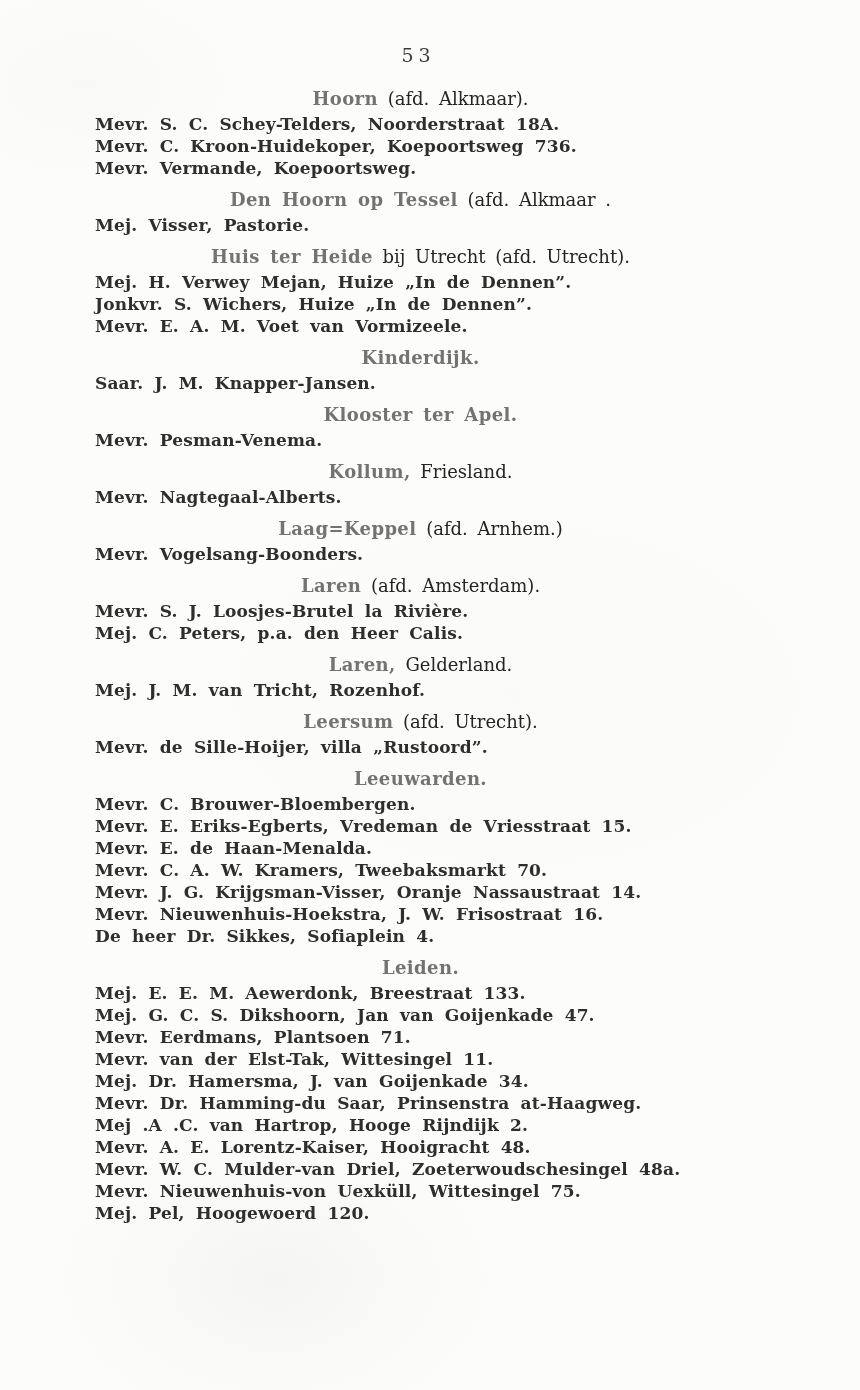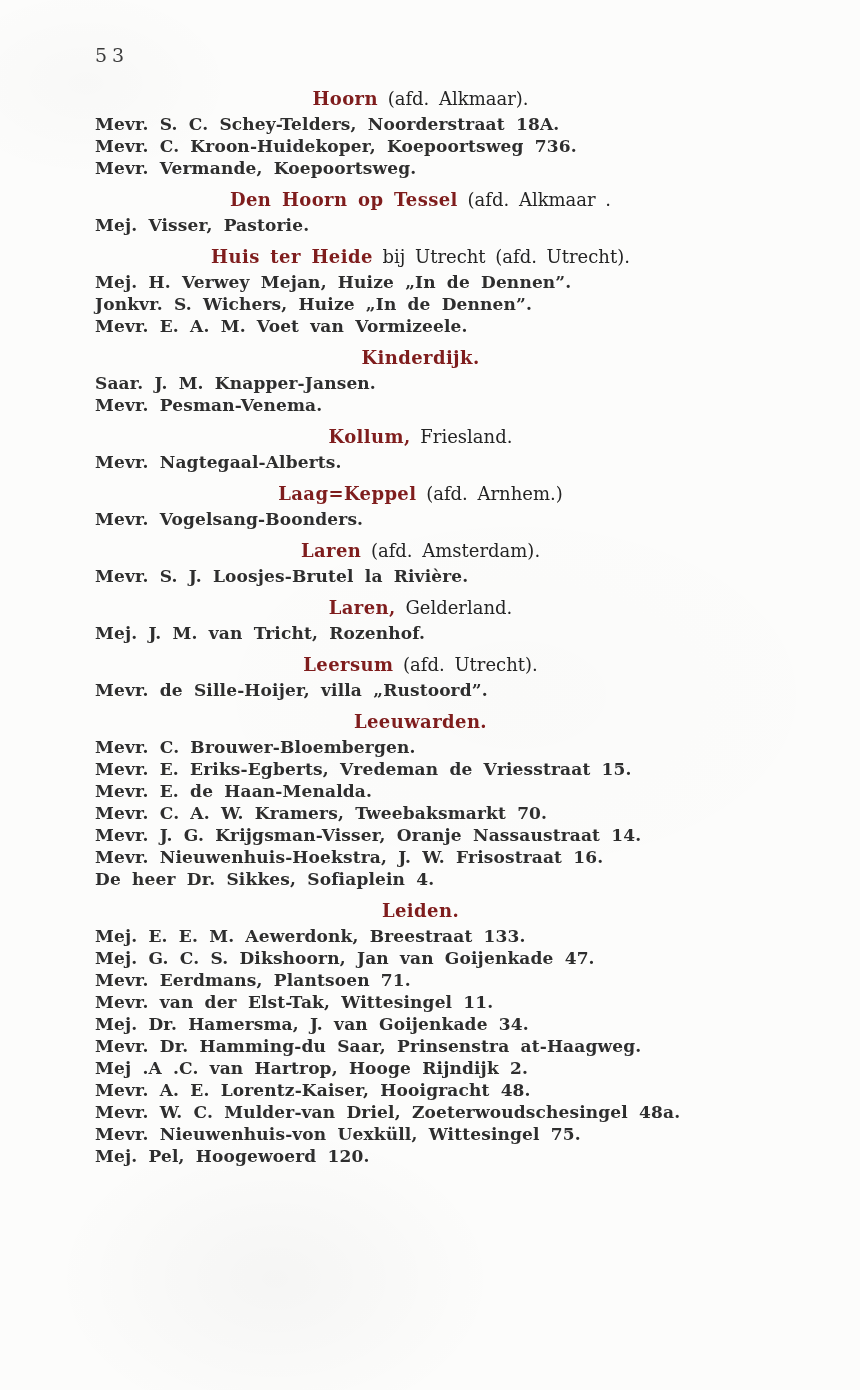--- a/index.html
+++ b/index.html
@@ -15,21 +15,21 @@
     color: #2e2e2e;
     overflow: hidden;
   }
   .page {
     box-sizing: border-box;
     width: 860px;
     height: 1390px;
     padding: 44px 88px 0 95px;
   }
   .page-number {
-    text-align: left;
+    text-align: center;
     font-size: 19px;
     letter-spacing: 5px;
     color: #3b3b3b;
     margin: 0 0 22px 0;
     
     padding-right: 30px;
   }
   section { margin: 0; }
   h2.city-heading {
     font-size: 18px;
@@ -39,21 +39,21 @@
     line-height: 22px;
     color: #242424;
     word-spacing: 0.22em;
     white-space: nowrap;
     
     padding-right: 26px;
   }
   h2.city-heading b {
     font-weight: 700;
     letter-spacing: 0.4px;
-    color: #7f1d1d;
+    color: #737373;
   }
   p.entry {
     margin: 0;
     font-size: 17px;
     line-height: 22px;
     color: #2e2e2e;
     word-spacing: 0.30em;
     letter-spacing: 0.15px;
     white-space: nowrap;
     font-weight: bold;
@@ -79,33 +79,35 @@
         <h2 class="city-heading"><b>Huis ter Heide</b><span> bij Utrecht (afd. Utrecht).</span></h2>
         <p class="entry">Mej. H. Verwey Mejan, Huize „In de Dennen”.</p>
         <p class="entry">Jonkvr. S. Wichers, Huize „In de Dennen”.</p>
         <p class="entry">Mevr. E. A. M. Voet van Vormizeele.</p>
       </section>
       <section>
         <h2 class="city-heading"><b>Kinderdijk.</b><span></span></h2>
         <p class="entry">Saar. J. M. Knapper-Jansen.</p>
       </section>
       <section>
+        <h2 class="city-heading"><b>Klooster ter Apel.</b><span></span></h2>
         <p class="entry">Mevr. Pesman-Venema.</p>
       </section>
       <section>
         <h2 class="city-heading"><b>Kollum,</b><span> Friesland.</span></h2>
         <p class="entry">Mevr. Nagtegaal-Alberts.</p>
       </section>
       <section>
         <h2 class="city-heading"><b>Laag=Keppel</b><span> (afd. Arnhem.)</span></h2>
         <p class="entry">Mevr. Vogelsang-Boonders.</p>
       </section>
       <section>
         <h2 class="city-heading"><b>Laren</b><span> (afd. Amsterdam).</span></h2>
         <p class="entry">Mevr. S. J. Loosjes-Brutel la Rivière.</p>
+        <p class="entry">Mej. C. Peters, p.a. den Heer Calis.</p>
       </section>
       <section>
         <h2 class="city-heading"><b>Laren,</b><span> Gelderland.</span></h2>
         <p class="entry">Mej. J. M. van Tricht, Rozenhof.</p>
       </section>
       <section>
         <h2 class="city-heading"><b>Leersum</b><span> (afd. Utrecht).</span></h2>
         <p class="entry">Mevr. de Sille-Hoijer, villa „Rustoord”.</p>
       </section>
       <section>

